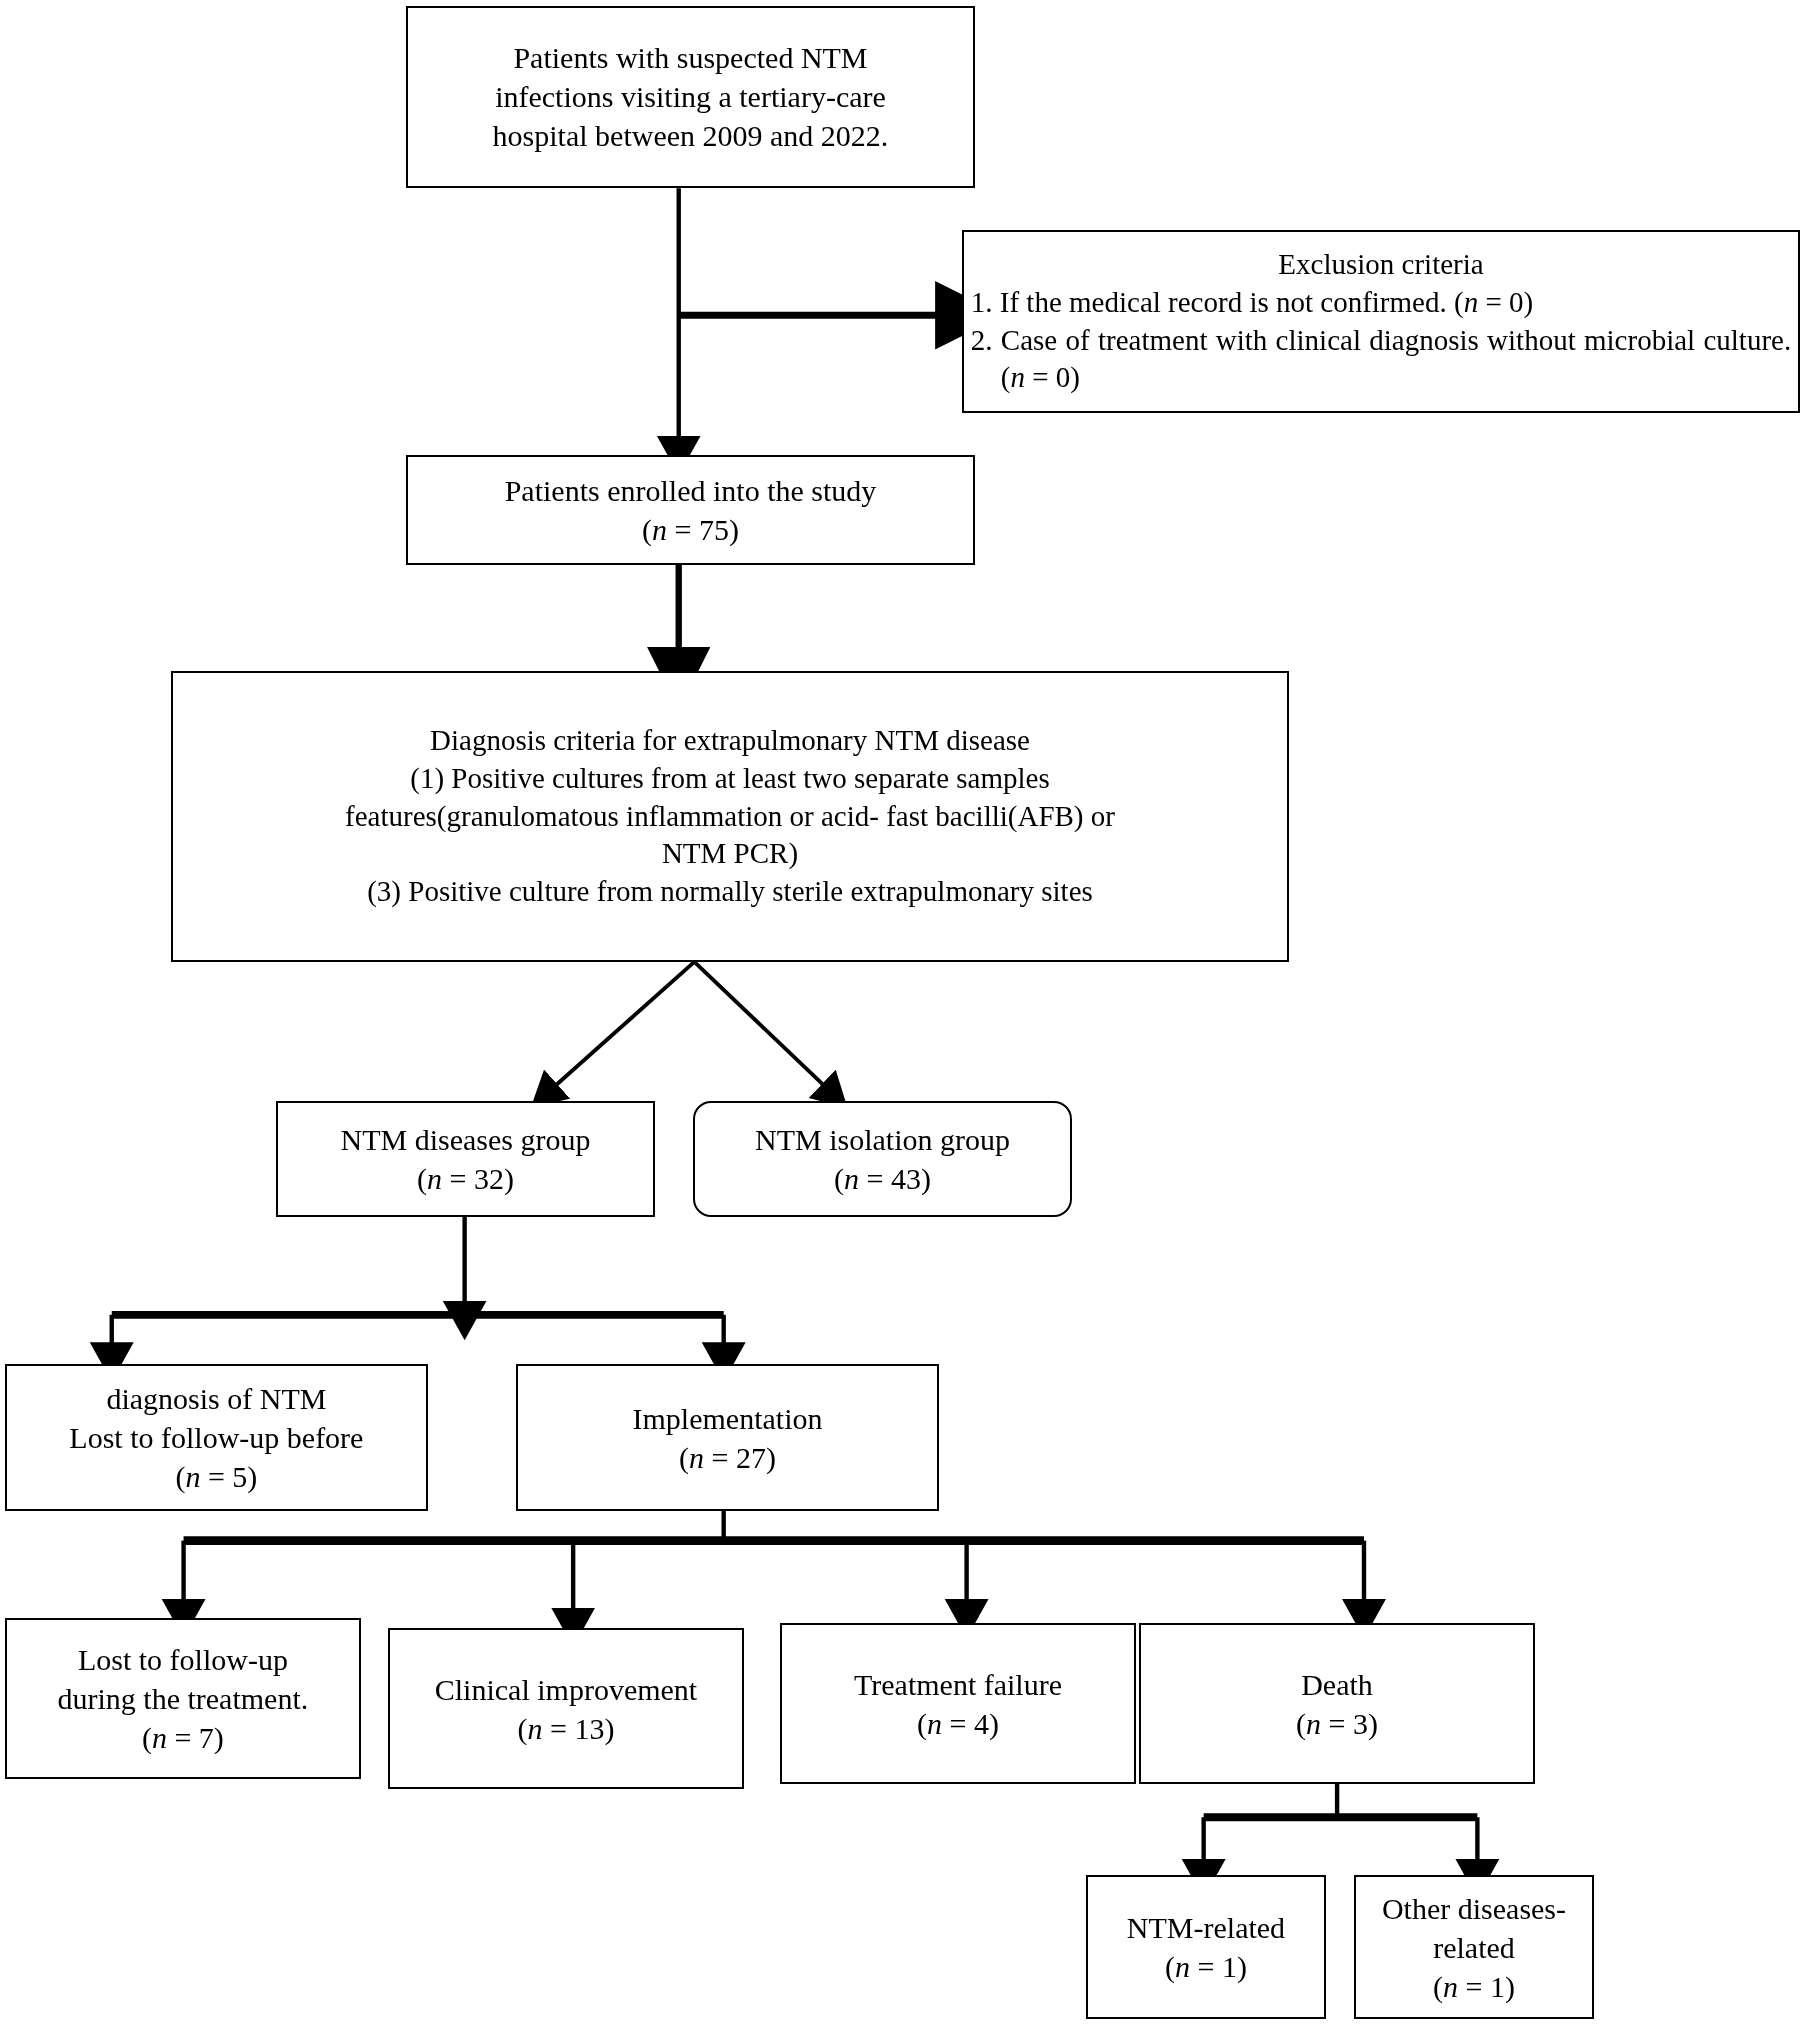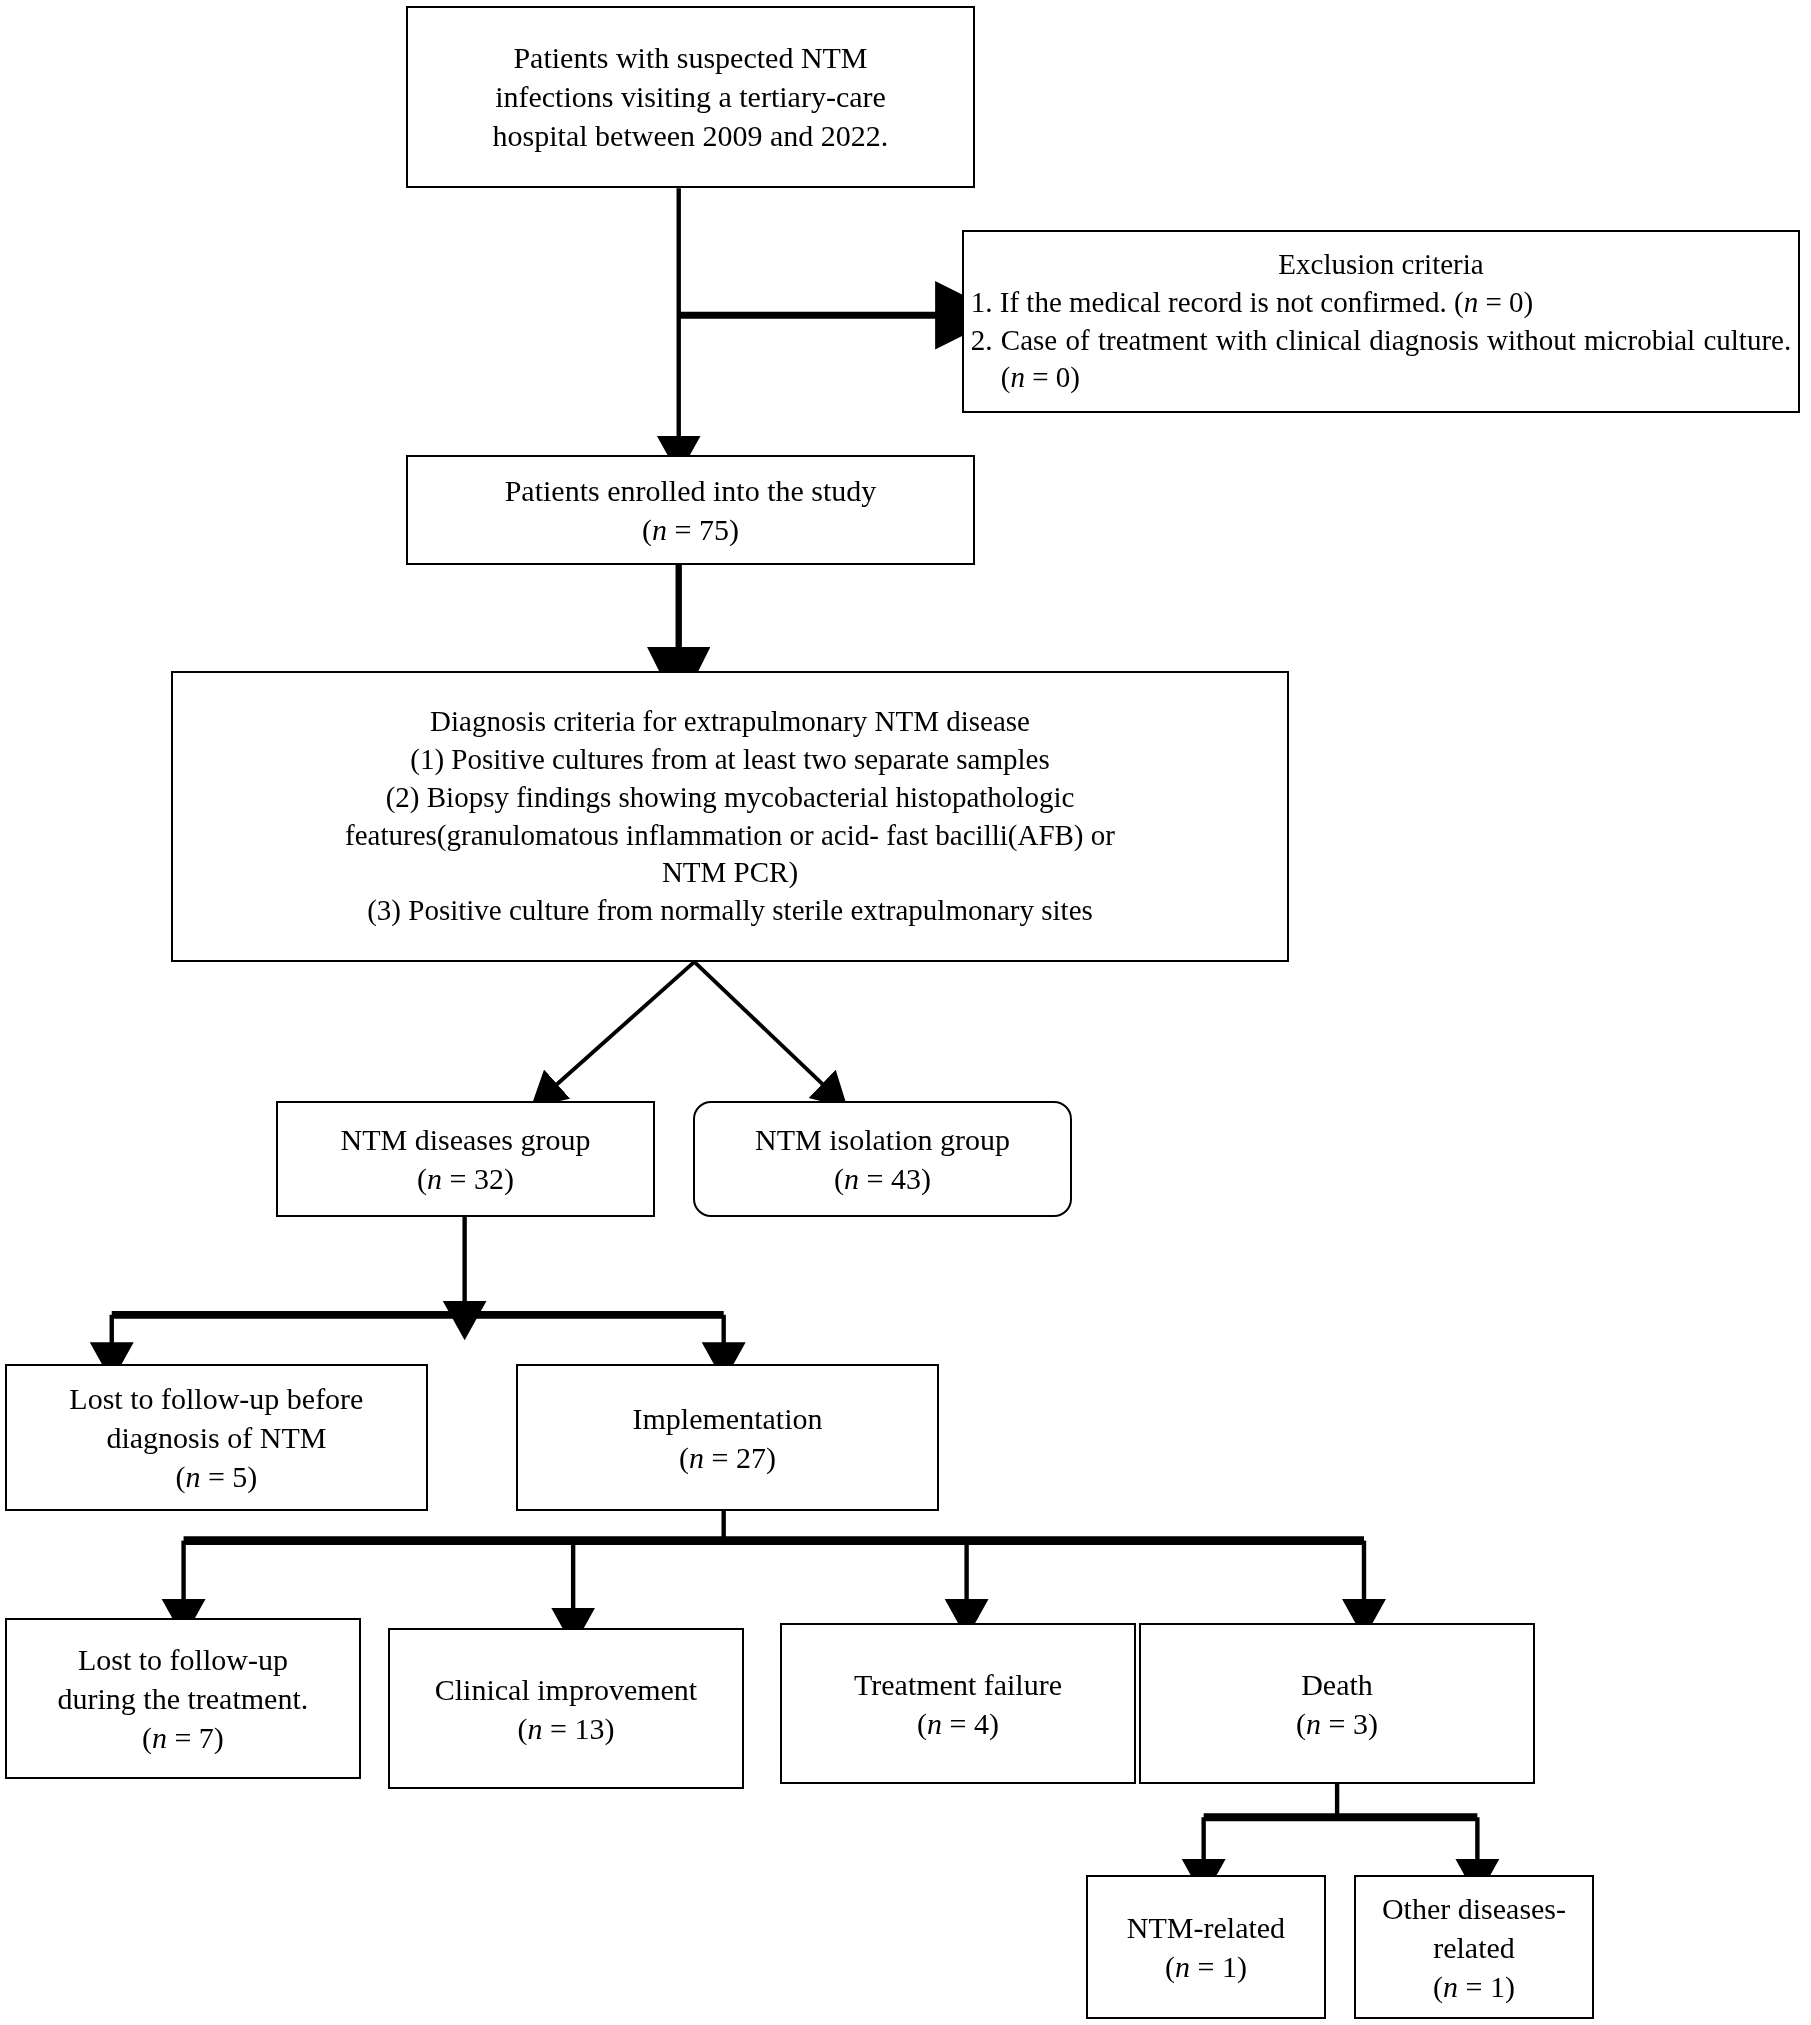--- a/index.html
+++ b/index.html
@@ -110,39 +110,38 @@
   </div>
 
   <div class="node fs-big" style="left:406px; top:455px; width:569px; height:110px;font-family:Liberation Serif, serif;">
     <span class="line">Patients enrolled into the study</span>
     <span class="line"><span>(</span><span class="n-italic">n</span><span> = 75)</span></span>
   </div>
 
   <div class="node fs-std" style="left:171px; top:671px; width:1118px; height:291px;">
     <span class="line">Diagnosis criteria for extrapulmonary NTM disease</span>
     <span class="line">(1)   Positive cultures from at least two separate samples</span>
-    <span class="line">(2)   Biopsy findings showing mycobacterial histopathologic</span>
     <span class="line">features(granulomatous inflammation or acid- fast bacilli(AFB) or</span>
     <span class="line">NTM PCR)</span>
     <span class="line">(3)   Positive culture from normally sterile extrapulmonary sites</span>
   </div>
 
   <div class="node fs-big" style="left:276px; top:1101px; width:379px; height:116px;text-align:center;">
     <span class="line">NTM diseases group</span>
     <span class="line"><span>(</span><span class="n-italic">n</span><span> = 32)</span></span>
   </div>
 
   <div class="node fs-big" style="left:693px; top:1101px; width:379px; height:116px;border-radius:18px;">
     <span class="line">NTM isolation group</span>
     <span class="line"><span>(</span><span class="n-italic">n</span><span> = 43)</span></span>
   </div>
 
   <div class="node fs-big" style="left:4.9px; top:1364px; width:423px; height:147px;">
+    <span class="line">diagnosis of NTM</span>
     <span class="line">Lost to follow-up before</span>
-    <span class="line">diagnosis of NTM</span>
     <span class="line"><span>(</span><span class="n-italic">n</span><span> = 5)</span></span>
   </div>
 
   <div class="node fs-big" style="left:516px; top:1364px; width:423px; height:147px;">
     <span class="line">Implementation</span>
     <span class="line"><span>(</span><span class="n-italic">n</span><span> = 27)</span></span>
   </div>
 
   <div class="node fs-big" style="left:4.9px; top:1618px; width:356px; height:161px;text-align:center;">
     <span class="line">Lost to follow-up</span>

